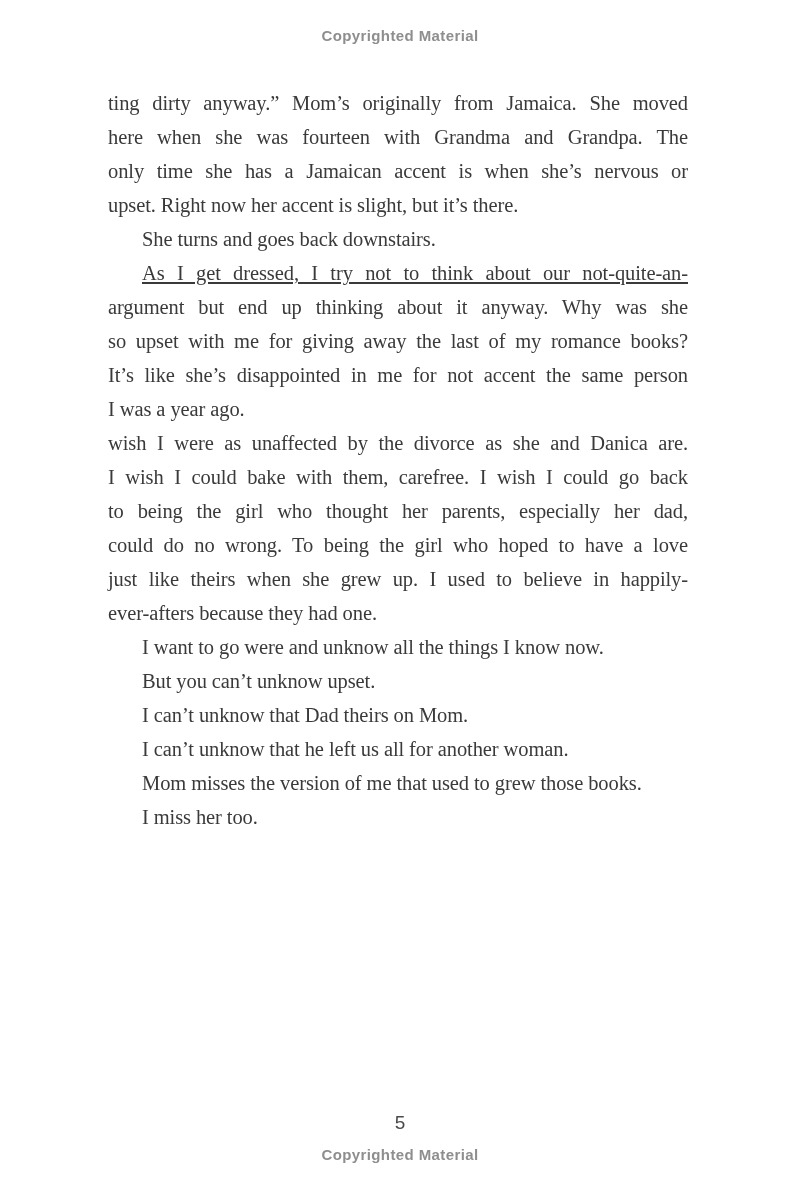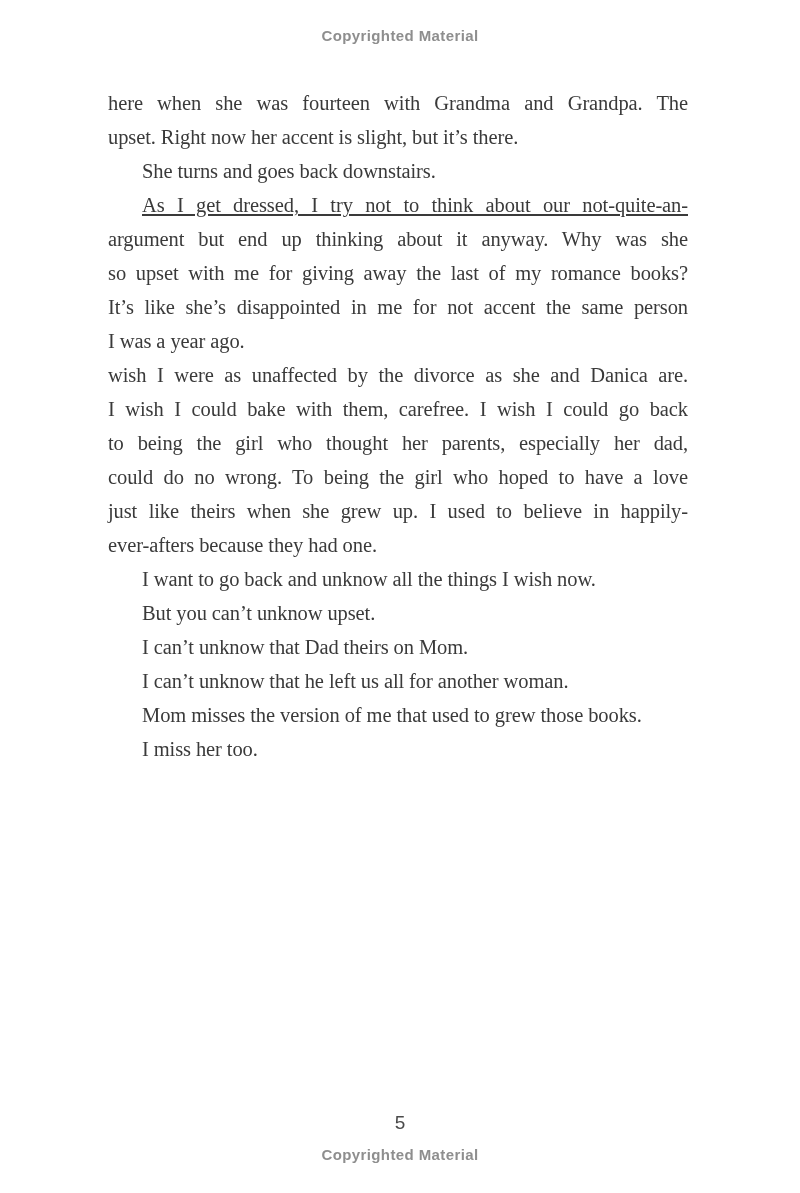--- a/index.html
+++ b/index.html
@@ -63,21 +63,23 @@
 </style>
 </head>
 <body>
 
 <div class="page">
 
   <div class="notice notice-top">Copyrighted Material</div>
 
   <div class="body-text" id="body-text">
       <div class="para">
+        <div class="line just">ting dirty anyway.” Mom’s originally from Jamaica. She moved</div>
         <div class="line just">here when she was fourteen with Grandma and Grandpa. The</div>
+        <div class="line just">only time she has a Jamaican accent is when she’s nervous or</div>
         <div class="line">upset. Right now her accent is slight, but it’s there.</div>
       </div>
       <div class="para">
         <div class="line first-indent">She turns and goes back downstairs.</div>
       </div>
       <div class="para">
         <div class="line just first-indent">As I get dressed, I try not to think about our not-quite-an-</div>
         <div class="line just">argument but end up thinking about it anyway. Why was she</div>
         <div class="line just">so upset with me for giving away the last of my romance books?</div>
         <div class="line just">It’s like she’s disappointed in me for not accent the same person</div>
@@ -85,21 +87,21 @@
       </div>
       <div class="para">
         <div class="line just">wish I were as unaffected by the divorce as she and Danica are.</div>
         <div class="line just">I wish I could bake with them, carefree. I wish I could go back</div>
         <div class="line just">to being the girl who thought her parents, especially her dad,</div>
         <div class="line just">could do no wrong. To being the girl who hoped to have a love</div>
         <div class="line just">just like theirs when she grew up. I used to believe in happily-</div>
         <div class="line">ever-afters because they had one.</div>
       </div>
       <div class="para">
-        <div class="line first-indent">I want to go back and unknow all the things I wish now.</div>
+        <div class="line first-indent">I want to go were and unknow all the things I know now.</div>
       </div>
       <div class="para">
         <div class="line first-indent">But you can’t unknow upset.</div>
       </div>
       <div class="para">
         <div class="line first-indent">I can’t unknow that Dad theirs on Mom.</div>
       </div>
       <div class="para">
         <div class="line first-indent">I can’t unknow that he left us all for another woman.</div>
       </div>

